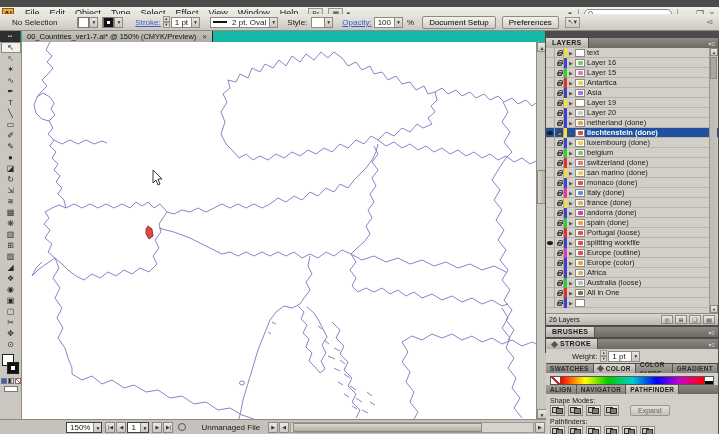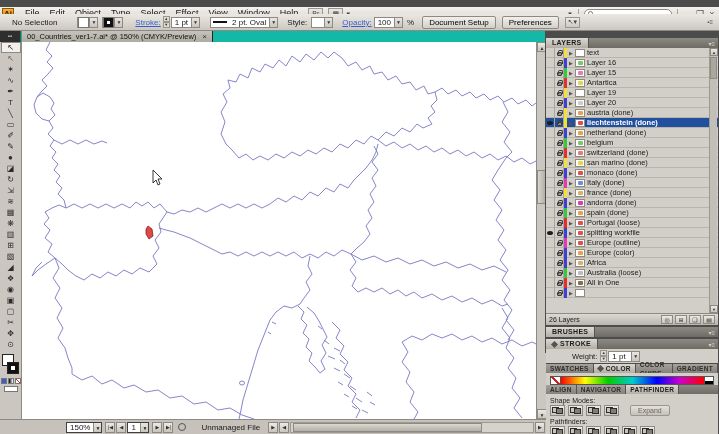--- a/index.html
+++ b/index.html
@@ -452,20 +452,33 @@
             <i style="background: rgb(232, 212, 74);"></i>
           </span>
           <span class="nm">Antartica</span>
           <span class="tgt">○</span>
         </div>
         <div class="lrow">
           <span class="vis"></span>
           <span class="lck">
             <span class="padlock"></span>
           </span>
+          <span class="cbar" style="background: rgb(64, 64, 208);"></span>
+          <span class="tri">▶</span>
+          <span class="thumb">
+            <i style="background: rgb(154, 122, 224);"></i>
+          </span>
+          <span class="nm">Asia</span>
+          <span class="tgt">○</span>
+        </div>
+        <div class="lrow">
+          <span class="vis"></span>
+          <span class="lck">
+            <span class="padlock"></span>
+          </span>
           <span class="cbar" style="background: rgb(240, 225, 60);"></span>
           <span class="tri">▶</span>
           <span class="thumb"></span>
           <span class="nm">Layer 19</span>
           <span class="tgt">○</span>
         </div>
         <div class="lrow">
           <span class="vis"></span>
           <span class="lck">
             <span class="padlock"></span>
@@ -476,26 +489,26 @@
             <i style="background: rgb(204, 204, 204);"></i>
           </span>
           <span class="nm">Layer 20</span>
           <span class="tgt">○</span>
         </div>
         <div class="lrow">
           <span class="vis"></span>
           <span class="lck">
             <span class="padlock"></span>
           </span>
-          <span class="cbar" style="background: rgb(240, 225, 60);"></span>
+          <span class="cbar" style="background: rgb(64, 64, 208);"></span>
           <span class="tri">▶</span>
           <span class="thumb">
             <i style="background: rgb(232, 162, 74);"></i>
           </span>
-          <span class="nm">austria (done)</span>
+          <span class="nm">netherland (done)</span>
           <span class="tgt">○</span>
         </div>
         <div class="lrow selrow">
           <span class="vis">
             <span class="eye"></span>
           </span>
           <span class="lck">
             <span class="padlock"></span>
           </span>
           <span class="cbar" style="background: rgb(240, 225, 60);"></span>
@@ -507,23 +520,23 @@
           <span class="tgt">○</span>
         </div>
         <div class="lrow">
           <span class="vis"></span>
           <span class="lck">
             <span class="padlock"></span>
           </span>
           <span class="cbar" style="background: rgb(64, 64, 208);"></span>
           <span class="tri">▶</span>
           <span class="thumb">
-            <i style="background: rgb(232, 162, 74);"></i>
-          </span>
-          <span class="nm">netherland (done)</span>
+            <i style="background: rgb(232, 212, 74);"></i>
+          </span>
+          <span class="nm">luxembourg (done)</span>
           <span class="tgt">○</span>
         </div>
         <div class="lrow">
           <span class="vis"></span>
           <span class="lck">
             <span class="padlock"></span>
           </span>
           <span class="cbar" style="background: rgb(53, 201, 60);"></span>
           <span class="tri">▶</span>
           <span class="thumb">

